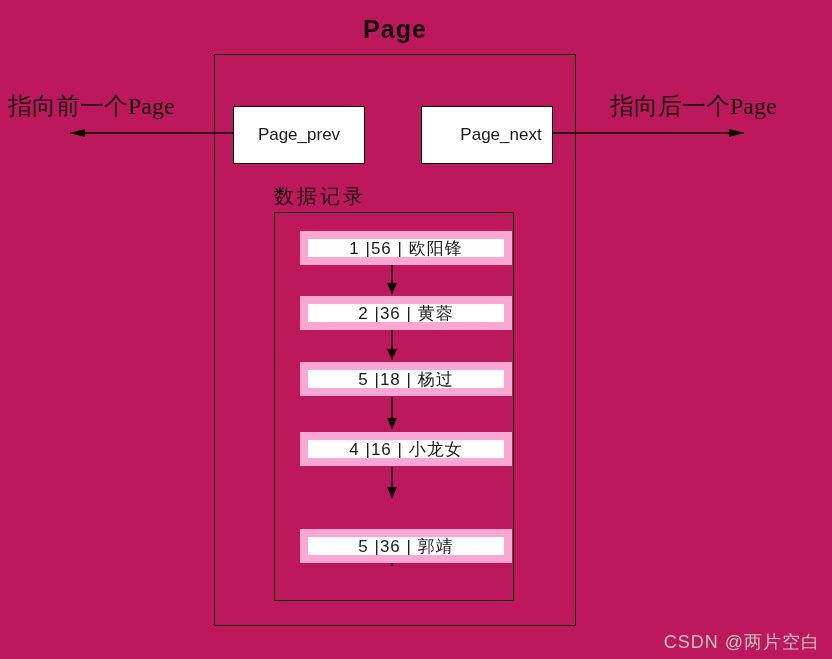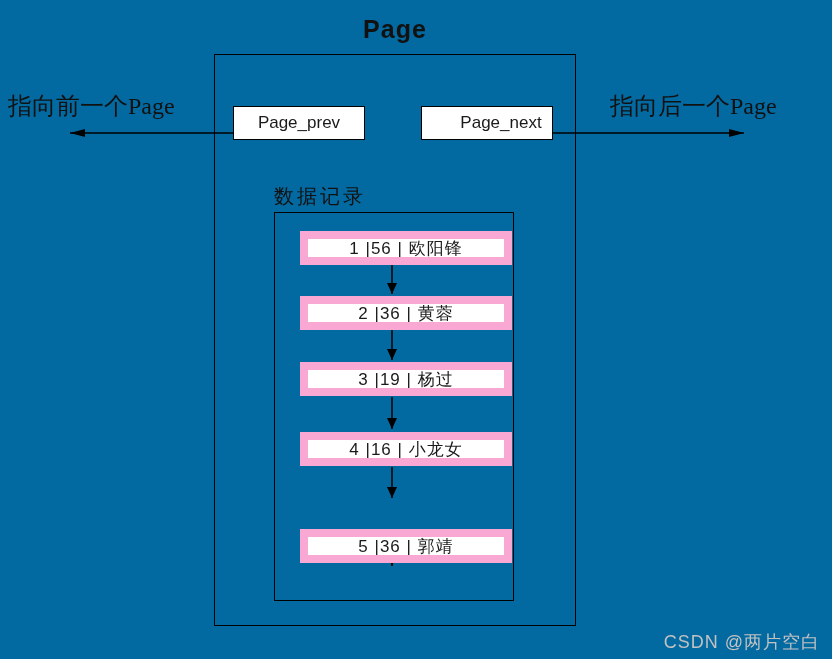--- a/index.html
+++ b/index.html
@@ -1,20 +1,20 @@
 <!DOCTYPE html>
 <html><head>
 <meta charset="utf-8">
 <style>
   html, body { margin: 0; padding: 0; background: #ffffff; }
   .canvas {
     position: relative;
     width: 832px;
     height: 659px;
-    background: #0369a1;
+    background: #be185d;
     overflow: hidden;
     font-family: "Liberation Sans", "DejaVu Sans", sans-serif;
     color: #1a1a1a;
   }
   .arrow-layer {
     position: absolute;
     left: 0; top: 0;
     width: 832px; height: 659px;
     pointer-events: none;
   }
@@ -40,21 +40,21 @@
     font-family: "Liberation Serif", "DejaVu Serif", serif;
     font-size: 24px;
     white-space: nowrap;
     color: #111111;
   }
   .side-label.left  { left: 8px; }
   .side-label.right { left: 610px; }
   .field-box {
     position: absolute;
     top: 106px;
-    width: 132px; height: 34px;
+    width: 132px; height: 58px;
     border: 1px solid #000000;
     box-sizing: border-box;
     display: flex;
     align-items: center;
     justify-content: center;
     font-size: 17px;
     background: #ffffff;
   }
   .field-box.prev { left: 233px; }
   .field-box.next { left: 421px; padding-left: 28px; }
@@ -137,19 +137,19 @@
   </div>
   <div class="field-box next">
     <span>Page_next</span>
   </div>
 
   <div class="records-title">数据记录</div>
   <div class="records-container"></div>
 
   <div class="record-row r1">1 |56 | 欧阳锋</div>
   <div class="record-row r2">2 |36 | 黄蓉</div>
-  <div class="record-row r3">3 |19 | 杨过</div>
+  <div class="record-row r3">5 |18 | 杨过</div>
   <div class="record-row r4">4 |16 | 小龙女</div>
   <div class="record-row r5">5 |36 | 郭靖</div>
 
   <div class="watermark">CSDN @两片空白</div>
 
 </div>
 
 </body></html>

